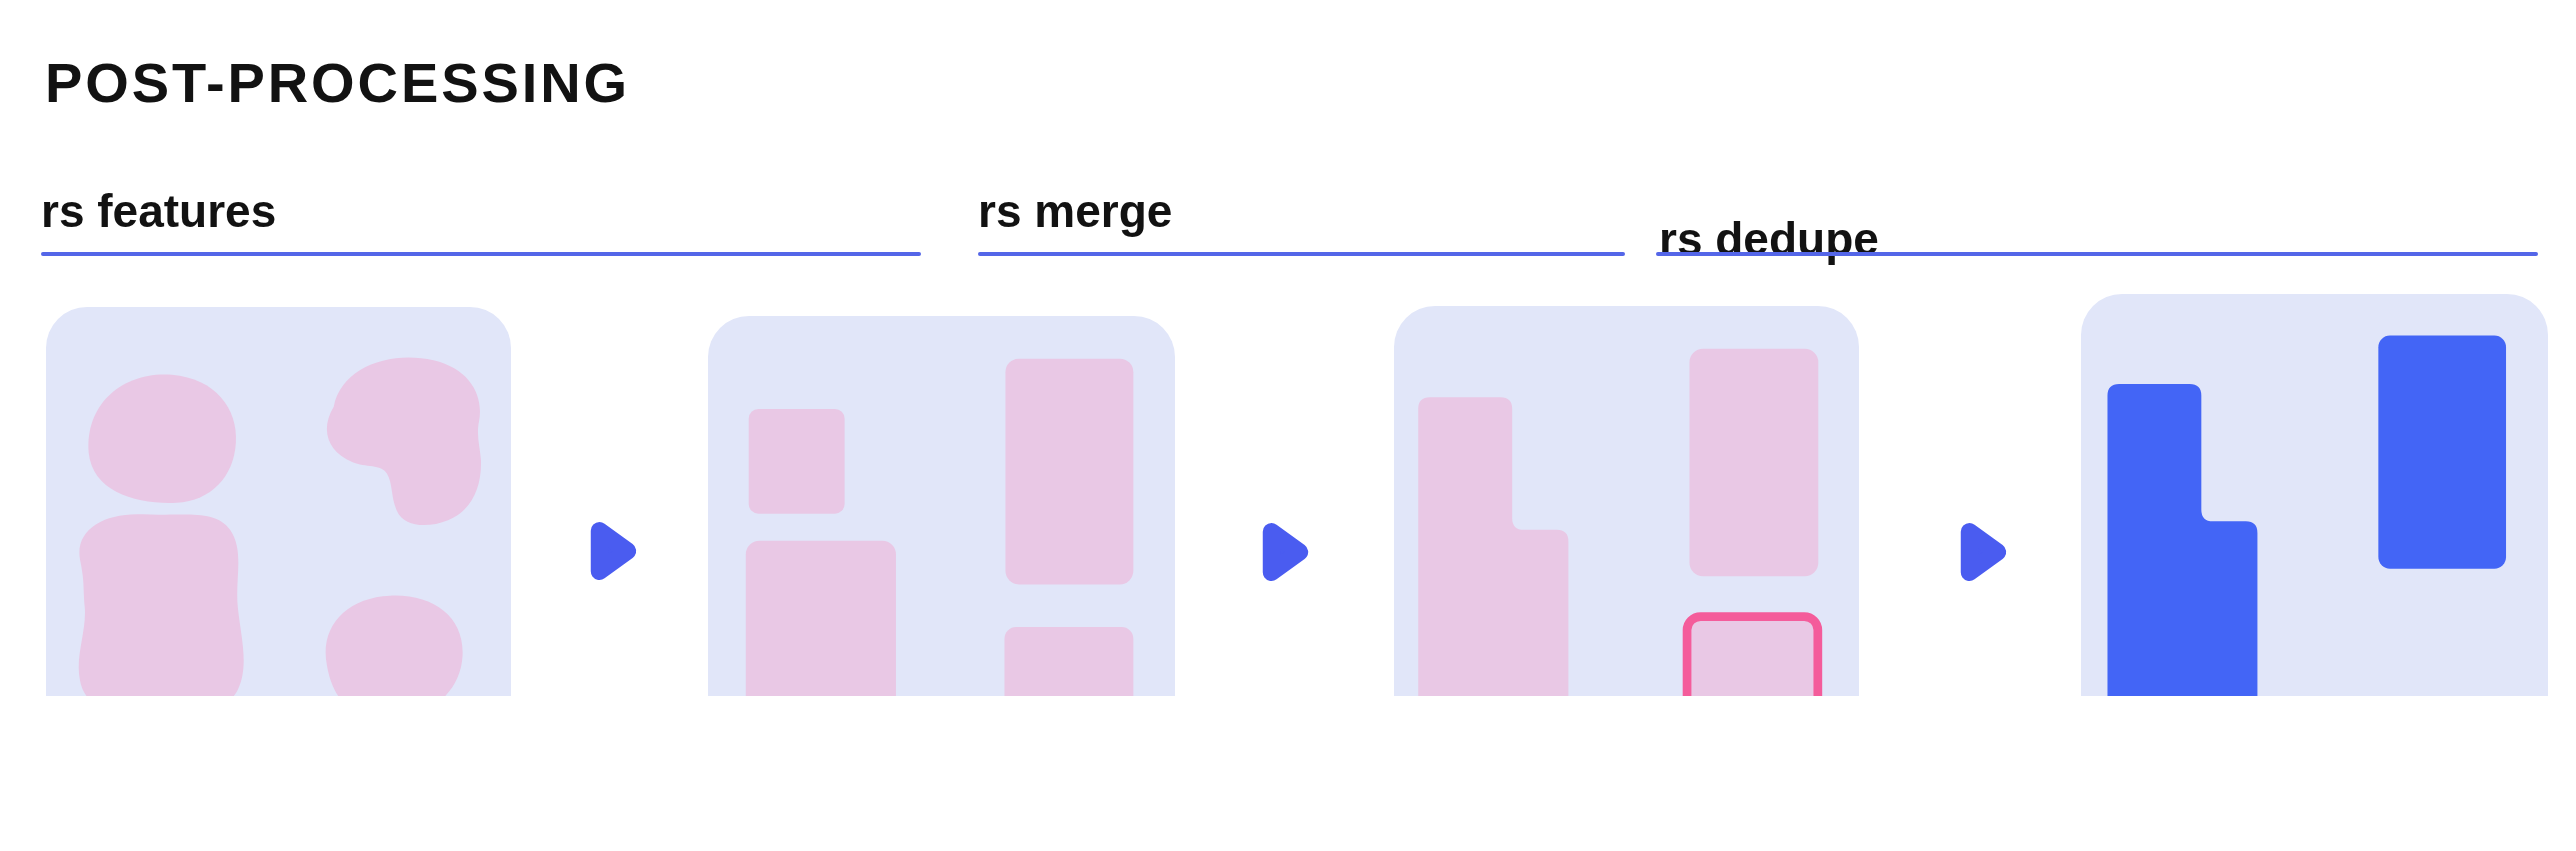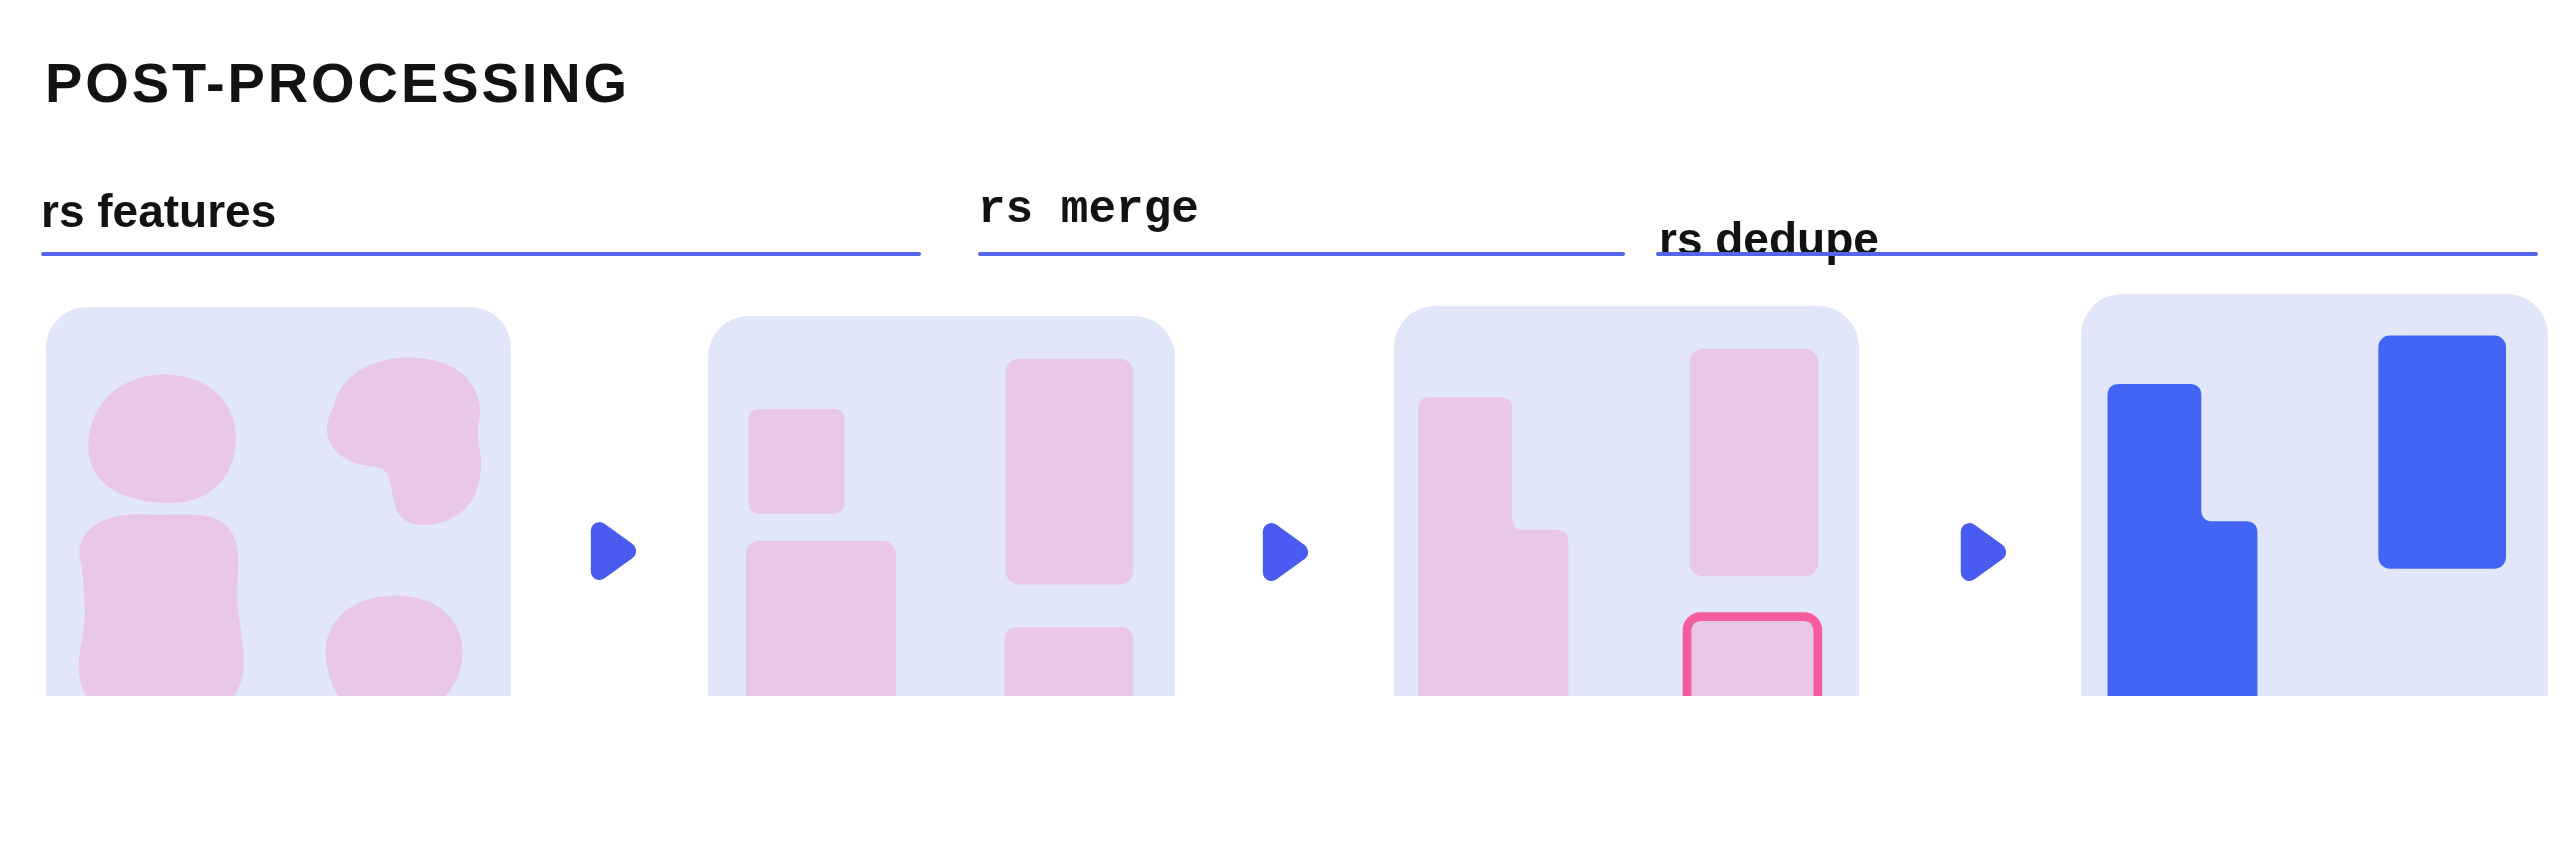--- a/index.html
+++ b/index.html
@@ -46,21 +46,21 @@
   .arrow { position: absolute; width: 58px; height: 74px; }
   .arrow path {
     fill: var(--arrow_blue, #4A5CF0);
     stroke: var(--arrow_blue, #4A5CF0);
     stroke-width: 18px;
     stroke-linejoin: round;
   }
   
   #label-0 { left: 41px;   top: 184px; }
   #line-0  { left: 41px;   top: 252px; width: 880px; }
-  #label-1 { left: 978px; top: 184px; font-family: Liberation Mono, monospace; }
+  #label-1 { left: 978px; top: 184px; }
   #line-1  { left: 978px; top: 252px; width: 647px; }
   #label-2 { left: 1659px; top: 170px; margin-top: 42px; }
   #line-2  { left: 1656px; top: 252px; width: 882px; }
   
   #panel-0 { left: 46px;   top: 307px; width: 465px; height: 465px; }
   #panel-1 { left: 708px;  top: 316px; width: 467px; height: 467px; }
   #panel-2 { left: 1394px; top: 306px; width: 465px; height: 469px; }
   #panel-3 { left: 2081px; top: 294px; width: 467px; height: 474px; }
   
   #arrow-0 { left: 584px;  top: 514px; }

